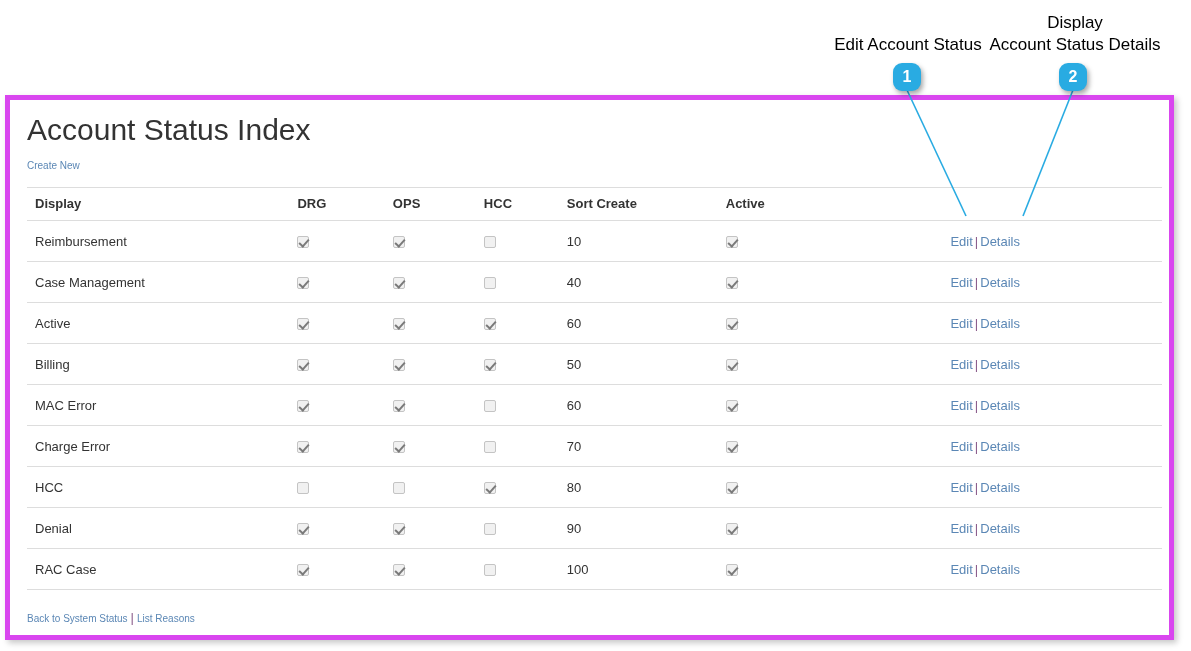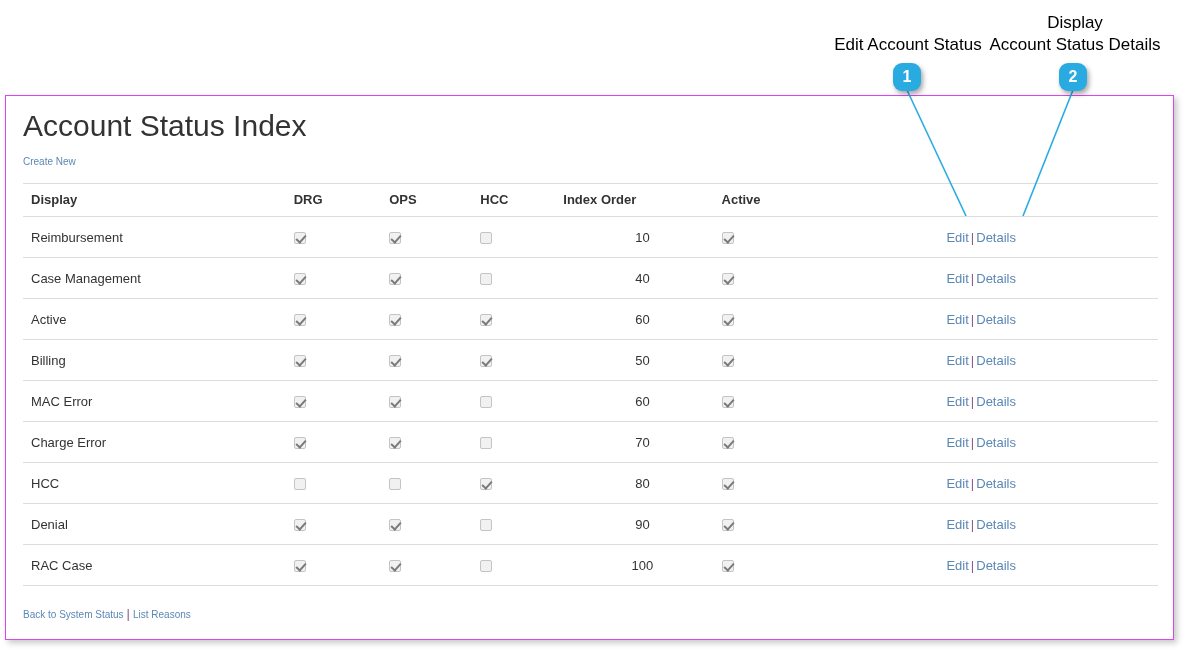--- a/index.html
+++ b/index.html
@@ -69,21 +69,21 @@
   }
 
   
   #page-card {
     position: absolute;
     left: 5px;
     top: 95px;
     width: 1169px;
     height: 545px;
     background: #ffffff;
-    border: 1px solid #d946ef;
+    border: 5px solid #d946ef;
     box-shadow: 3px 3px 6px rgba(0,0,0,0.22);
     box-sizing: border-box;
     z-index: 5;
   }
 
   #page-title {
     font-family: "Liberation Sans", sans-serif;
     font-size: 30px;
     font-weight: normal;
     color: #333333;
@@ -122,21 +122,21 @@
     padding: 11px 0 11px 0;
     border-bottom: 1px solid #dddddd;
     color: #333333;
     vertical-align: middle;
     height: 18px;
   }
   .col-display  { width: 300px; padding-left: 8px !important; }
   .col-drg      { width: 110px; }
   .col-ops      { width: 105px; margin-left: 14px; }
   .col-hcc      { width: 95px; }
-  .col-sort     { width: 185px; text-align: center; }
+  .col-sort     { width: 185px; }
   .col-active   { width: 185px; }
   .col-actions  { width: 150px; text-align: right; padding-right: 142px !important; }
 
   th.col-display { padding-left: 8px; }
 
   
   .cbx {
     display: inline-block;
     width: 12px;
     height: 12px;
@@ -179,21 +179,21 @@
     <a class="link" href="#">Create New</a>
   </div>
 
   <table id="status-table">
     <thead>
       <tr>
         <th class="col-display">Display</th>
         <th class="col-drg">DRG</th>
         <th class="col-ops">OPS</th>
         <th class="col-hcc">HCC</th>
-        <th class="col-sort">Index Order</th>
+        <th class="col-sort">Sort Create</th>
         <th class="col-active">Active</th>
         <th class="col-actions"></th>
       </tr>
     </thead>
     <tbody id="table-body">
         <tr>
           <td class="col-display">Reimbursement</td>
           <td class="col-drg"><span class="cbx checked"></span></td>
           <td class="col-ops"><span class="cbx checked"></span></td>
           <td class="col-hcc"><span class="cbx"></span></td>

